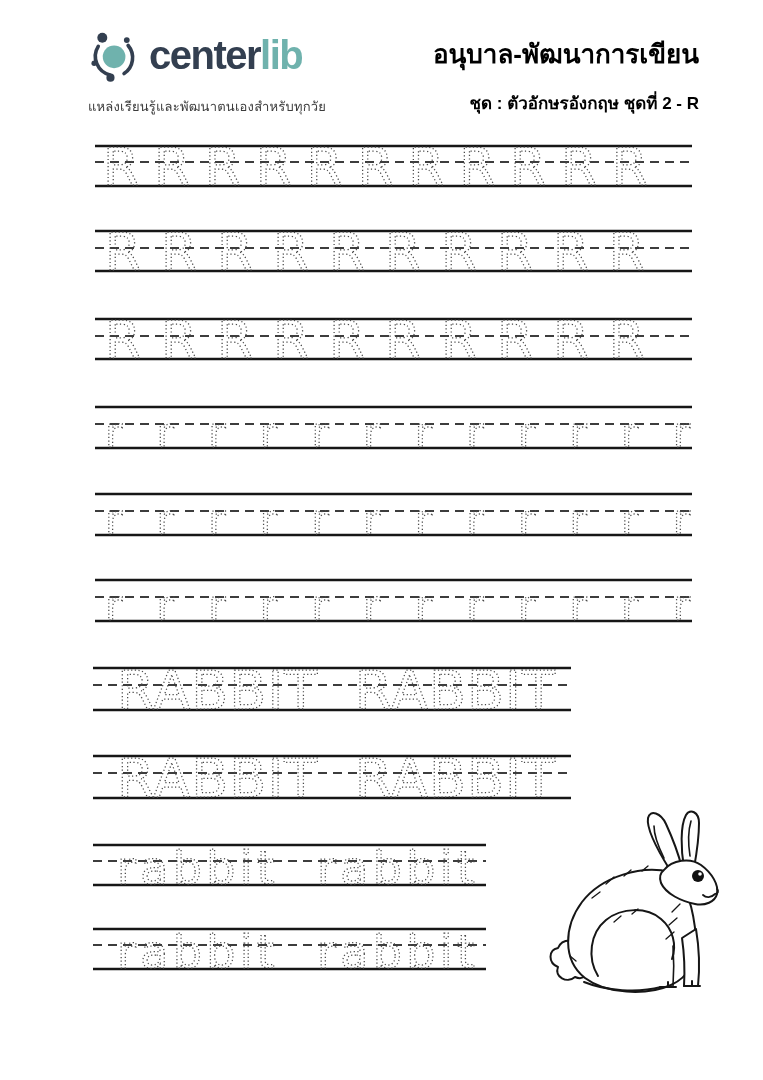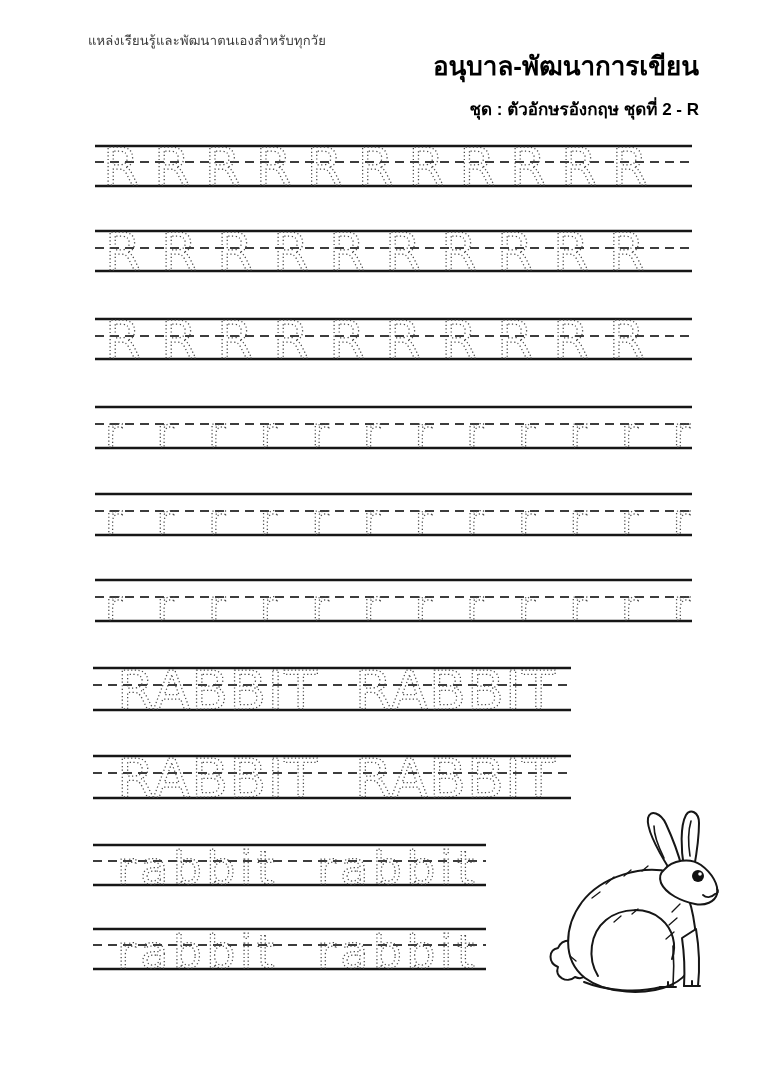--- a/index.html
+++ b/index.html
@@ -6,36 +6,48 @@
   .page{
     position:relative;width:763px;height:1080px;background:#ffffff;
     font-family:"Liberation Sans", sans-serif;overflow:hidden;
   }
   
   .logo-block{position:absolute;left:86px;top:26px;}
   .logo-row{display:flex;align-items:center;gap:5px;}
   .wordmark{font-size:40px;font-weight:bold;letter-spacing:-1.5px;line-height:1;}
   .brand-1{color:var(--navy,#333f50);}
   .brand-2{color:var(--teal,#6fb2ad);}
-  .tagline{font-size:13px;color:#3c3c3c;margin-top:4px;margin-left:2px;letter-spacing:.2px;}
+  .tagline{font-size:13px;color:#3c3c3c;margin-top:12px;margin-left:2px;letter-spacing:.2px;}
   .titles{position:absolute;right:64px;top:38px;text-align:right;color:#000;}
-  .ws-title{font-size:26px;font-weight:bold;line-height:1.25;margin-top:12px;}
-  .ws-subtitle{font-size:17px;font-weight:bold;margin-top:12px;}
+  .ws-title{font-size:26px;font-weight:bold;line-height:1.25;}
+  .ws-subtitle{font-size:17px;font-weight:bold;margin-top:18px;}
   
   .trace-row{position:absolute;text-align:right;}
   .trace-row svg{display:block;overflow:visible;}
   
   .rabbit{position:absolute;left:540px;top:810px;}
 </style>
 </head>
 <body>
 
 <div class="page">
 
   <div class="logo-block">
+    <div class="logo-row">
+      <svg width="58" height="58" viewBox="0 0 64 64" aria-hidden="true">
+        <circle cx="31" cy="34" r="12.5" fill="var(--teal,#6fb2ad)"></circle>
+        <path d="M13.5,22.5 A21,21 0 0 0 26.5,54" fill="none" stroke="var(--navy,#333f50)" stroke-width="4" stroke-linecap="round"></path>
+        <path d="M46.5,21.5 A21,21 0 0 1 42,52.5" fill="none" stroke="var(--navy,#333f50)" stroke-width="4" stroke-linecap="round"></path>
+        <circle cx="18" cy="13" r="5.5" fill="var(--navy,#333f50)"></circle>
+        <circle cx="45" cy="15.5" r="3.2" fill="var(--navy,#333f50)"></circle>
+        <circle cx="9" cy="41" r="3" fill="var(--navy,#333f50)"></circle>
+        <circle cx="27" cy="57" r="4.5" fill="var(--navy,#333f50)"></circle>
+      </svg>
+      <div class="wordmark"><span class="brand-1">center</span><span class="brand-2">lib</span></div>
+    </div>
     <div class="tagline">แหล่งเรียนรู้และพัฒนาตนเองสำหรับทุกวัย</div>
   </div>
 
   <div class="titles">
     <div class="ws-title">อนุบาล-พัฒนาการเขียน</div>
     <div class="ws-subtitle">ชุด : ตัวอักษรอังกฤษ ชุดที่ 2 - R</div>
   </div>
 
   <div>
       <div class="trace-row" style="left: 95px; top: 144px; width: 597px; height: 46px;">

